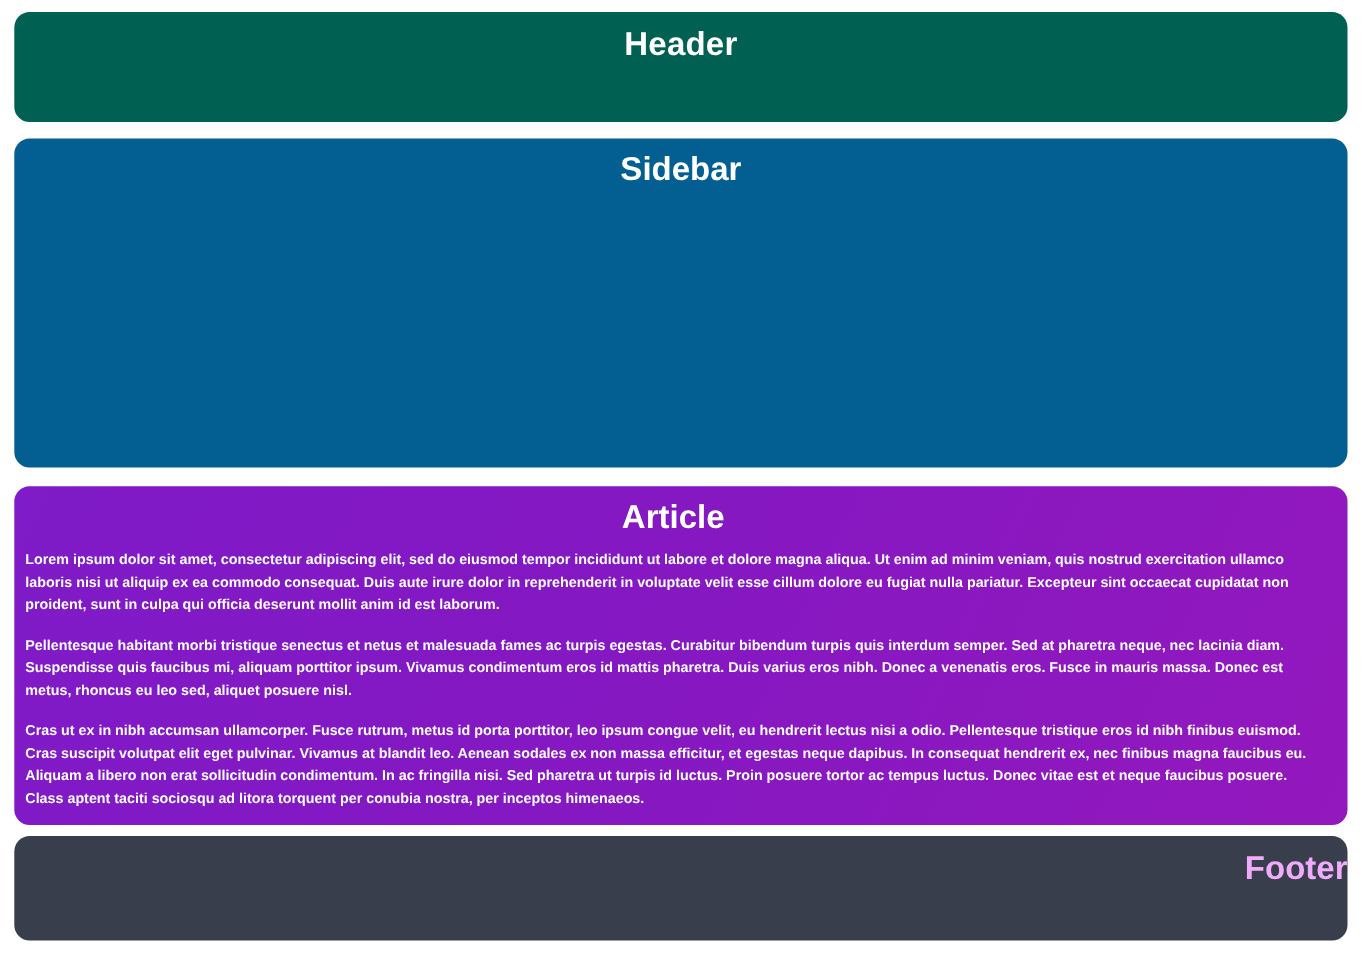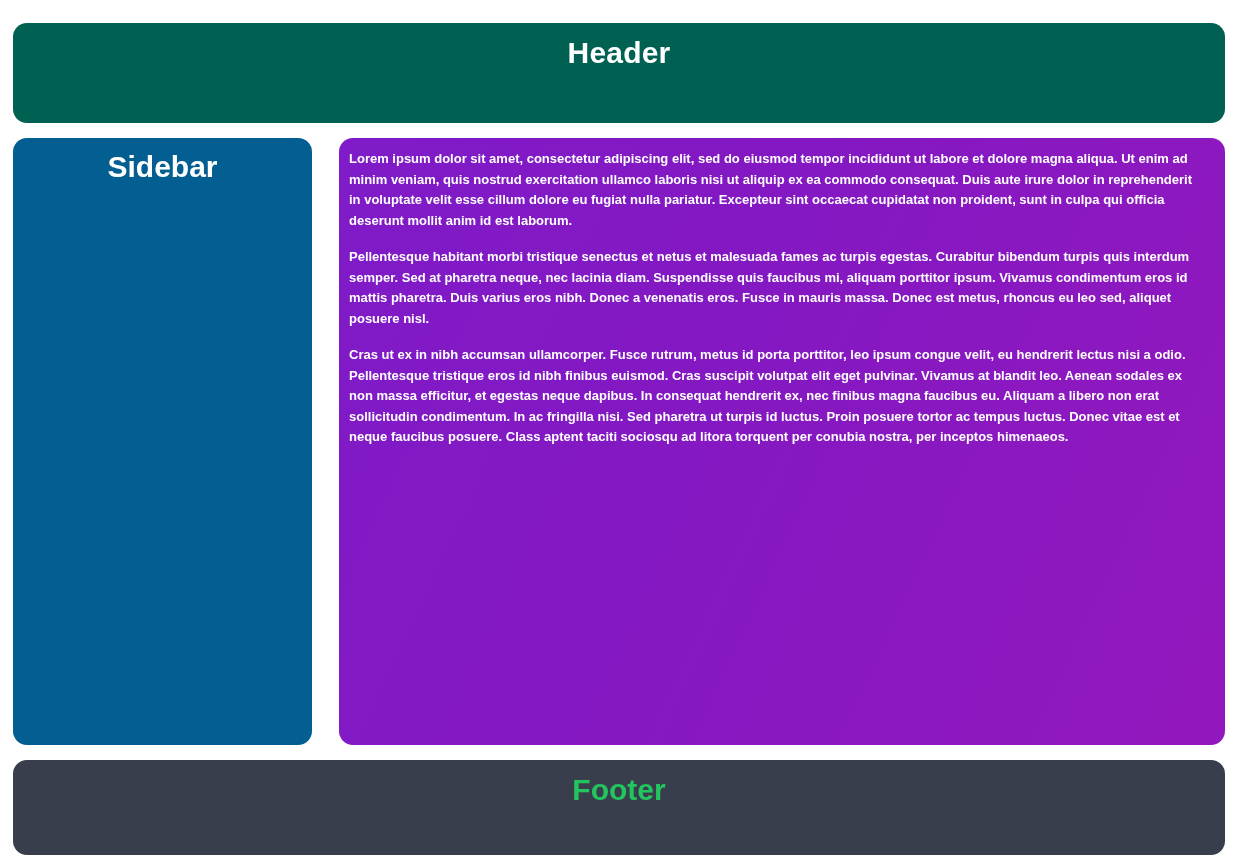--- a/index.html
+++ b/index.html
@@ -12,21 +12,21 @@
   body {
     width: 1238px;
     height: 867px;
     font-family: "Liberation Sans", sans-serif;
     overflow: hidden;
   }
 
   .page {
     width: 1238px;
     height: 867px;
-    padding: 23px 13px 12px 13px;
+    padding: 11px 13px 12px 13px;
     display: flex;
     flex-direction: column;
     gap: 15px;
   }
 
   
   .header {
     height: 100px;
     flex: 0 0 100px;
     background: #006153;
@@ -41,22 +41,22 @@
     text-align: center;
     line-height: 1.2;
     color: #ffffff;
     letter-spacing: 0.2px;
   }
 
   
   .middle {
     flex: 1 1 auto;
     display: flex;
-    flex-direction: row;
-    gap: 27px;
+    flex-direction: column;
+    gap: 17px;
     min-height: 0;
   }
 
   .sidebar {
     flex: 0 0 299px;
     background: #035e92;
     border-radius: 14px;
     color: #ffffff;
     padding-top: 11px;
   }
@@ -122,23 +122,23 @@
   .footer {
     flex: 0 0 95px;
     background: #383e4c;
     border-radius: 14px;
     color: #ffffff;
     padding-top: 12px;
   }
   .footer .block-title {
     font-size: 30px;
     font-weight: bold;
-    text-align: center;
+    text-align: right;
     line-height: 1.2;
-    color: #22c55e;
+    color: #f0abfc;
   }
 </style>
 </head>
 <body>
 
 <div class="page">
 
   <header class="header">
     <div class="block-title">Header</div>
   </header>
@@ -146,20 +146,21 @@
   <div class="middle">
 
     <aside class="sidebar">
       <div class="block-title">Sidebar</div>
     </aside>
 
     <div class="content-col">
 
 
       <article class="article">
+        <div class="block-title">Article</div>
         <div class="article-body">
           <p>Lorem ipsum dolor sit amet, consectetur adipiscing elit, sed do eiusmod tempor incididunt ut labore et dolore magna aliqua. Ut enim ad minim veniam, quis nostrud exercitation ullamco laboris nisi ut aliquip ex ea commodo consequat. Duis aute irure dolor in reprehenderit in voluptate velit esse cillum dolore eu fugiat nulla pariatur. Excepteur sint occaecat cupidatat non proident, sunt in culpa qui officia deserunt mollit anim id est laborum.</p>
           <p>Pellentesque habitant morbi tristique senectus et netus et malesuada fames ac turpis egestas. Curabitur bibendum turpis quis interdum semper. Sed at pharetra neque, nec lacinia diam. Suspendisse quis faucibus mi, aliquam porttitor ipsum. Vivamus condimentum eros id mattis pharetra. Duis varius eros nibh. Donec a venenatis eros. Fusce in mauris massa. Donec est metus, rhoncus eu leo sed, aliquet posuere nisl.</p>
           <p>Cras ut ex in nibh accumsan ullamcorper. Fusce rutrum, metus id porta porttitor, leo ipsum congue velit, eu hendrerit lectus nisi a odio. Pellentesque tristique eros id nibh finibus euismod. Cras suscipit volutpat elit eget pulvinar. Vivamus at blandit leo. Aenean sodales ex non massa efficitur, et egestas neque dapibus. In consequat hendrerit ex, nec finibus magna faucibus eu. Aliquam a libero non erat sollicitudin condimentum. In ac fringilla nisi. Sed pharetra ut turpis id luctus. Proin posuere tortor ac tempus luctus. Donec vitae est et neque faucibus posuere. Class aptent taciti sociosqu ad litora torquent per conubia nostra, per inceptos himenaeos.</p>
         </div>
       </article>
 
     </div>
   </div>
 

